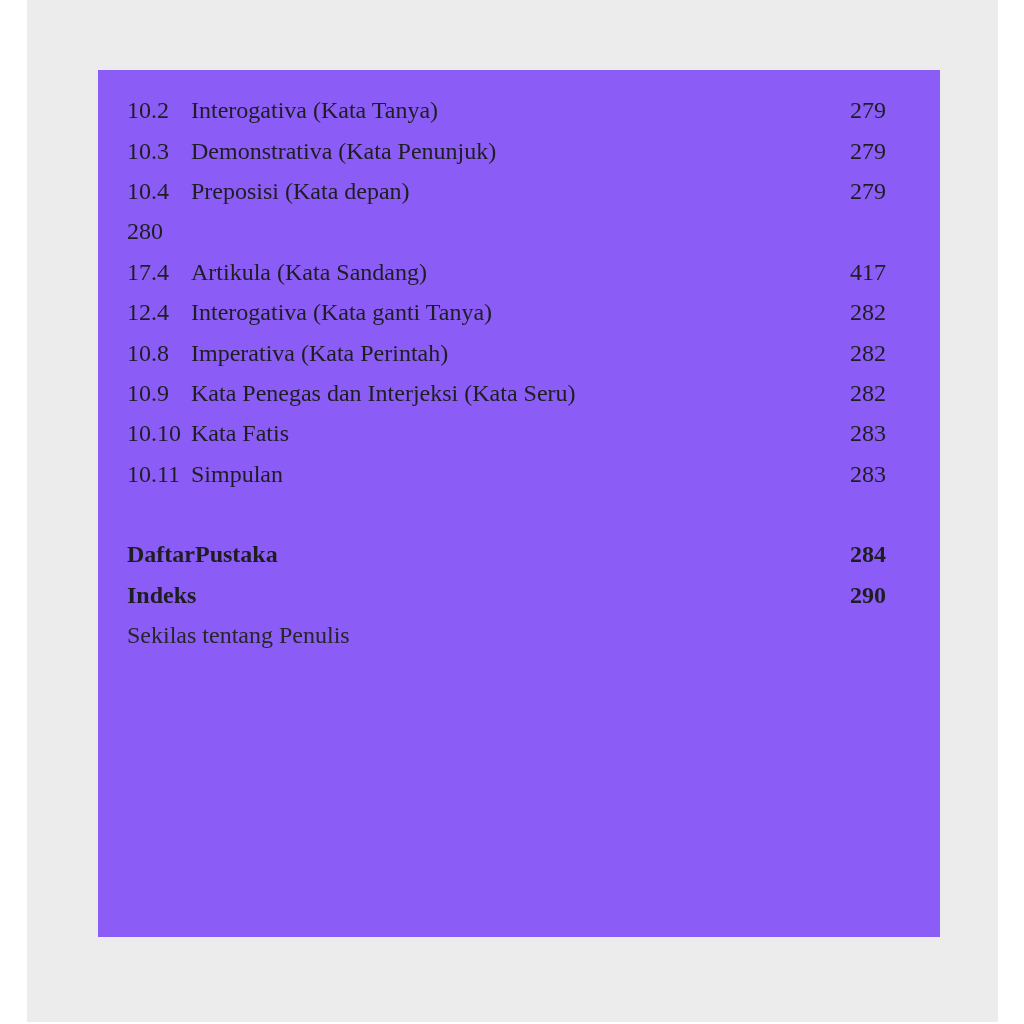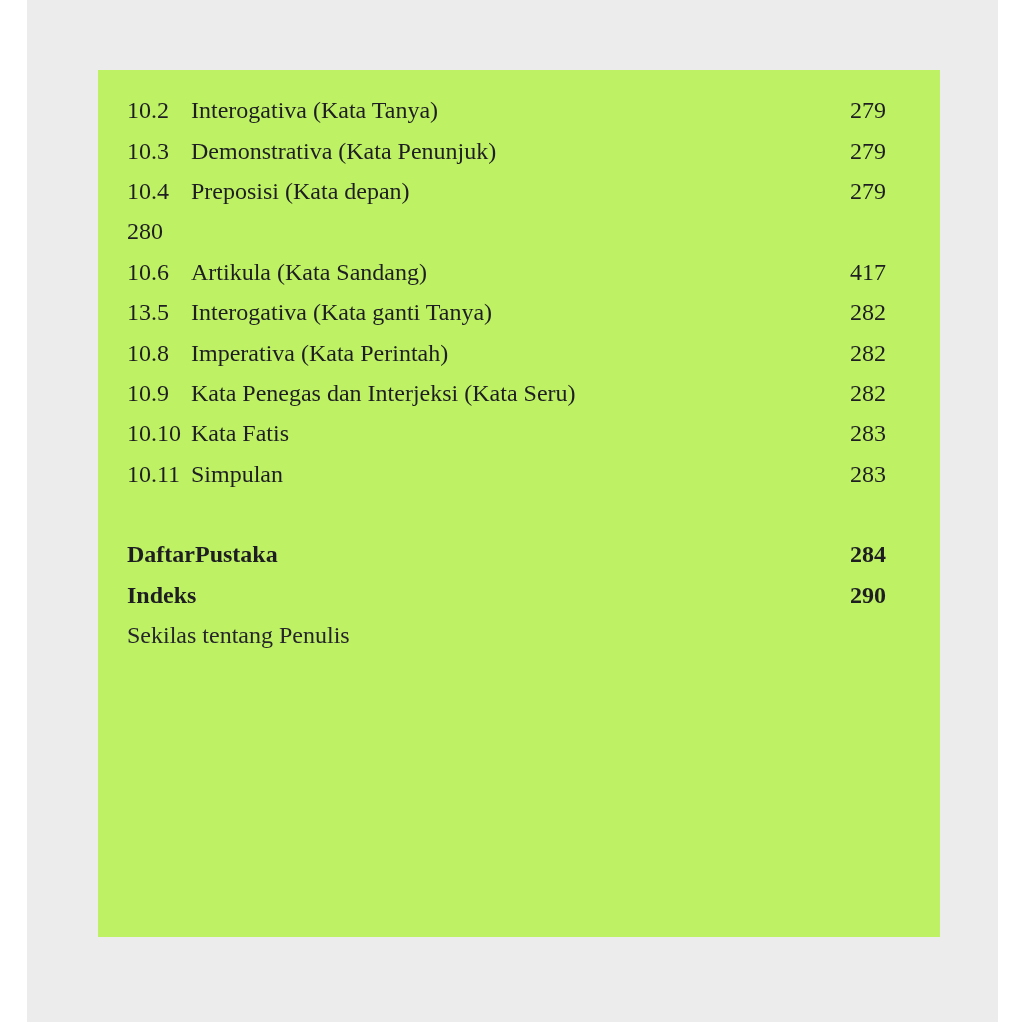--- a/index.html
+++ b/index.html
@@ -22,21 +22,21 @@
     width: 971px;
     height: 1022px;
     background: #ececec;
   }
   .paper {
     position: absolute;
     left: 98px;
     top: 70px;
     width: 842px;
     height: 867px;
-    background: #bef264;
+    background: #8b5cf6;
     box-sizing: border-box;
     padding: 20px 54px 0 29px;
     color: #1e1e22;
   }
   .row {
     height: 40.4px;
     display: flex;
     align-items: center;
     justify-content: space-between;
     font-size: 24px;
@@ -94,29 +94,29 @@
       </span>
       <span class="pg">279</span>
     </div>
 
     <div class="row">
       <span class="pg">280</span>
     </div>
 
     <div class="row">
       <span class="entry-left">
-        <span class="num">10.6</span>
+        <span class="num">17.4</span>
         <span class="title">Artikula (Kata Sandang)</span>
       </span>
       <span class="pg">417</span>
     </div>
 
     <div class="row">
       <span class="entry-left">
-        <span class="num">13.5</span>
+        <span class="num">12.4</span>
         <span class="title">Interogativa (Kata ganti Tanya)</span>
       </span>
       <span class="pg">282</span>
     </div>
 
     <div class="row">
       <span class="entry-left">
         <span class="num">10.8</span>
         <span class="title">Imperativa (Kata Perintah)</span>
       </span>

